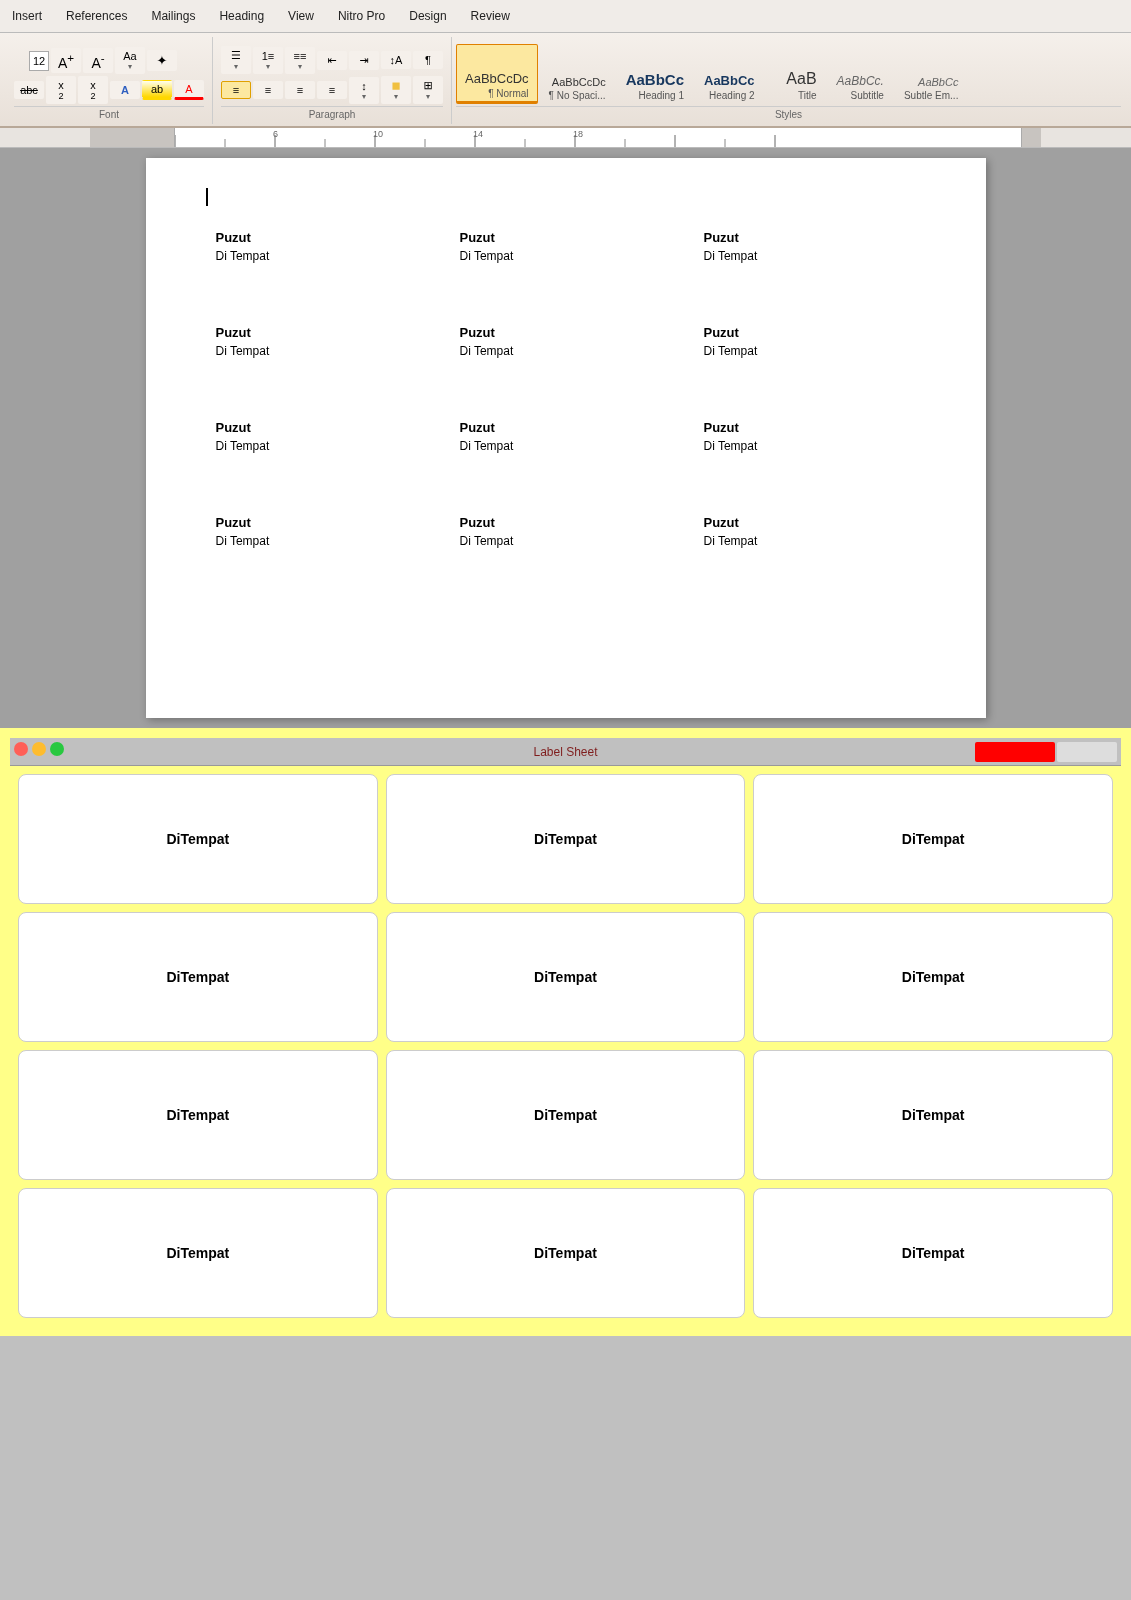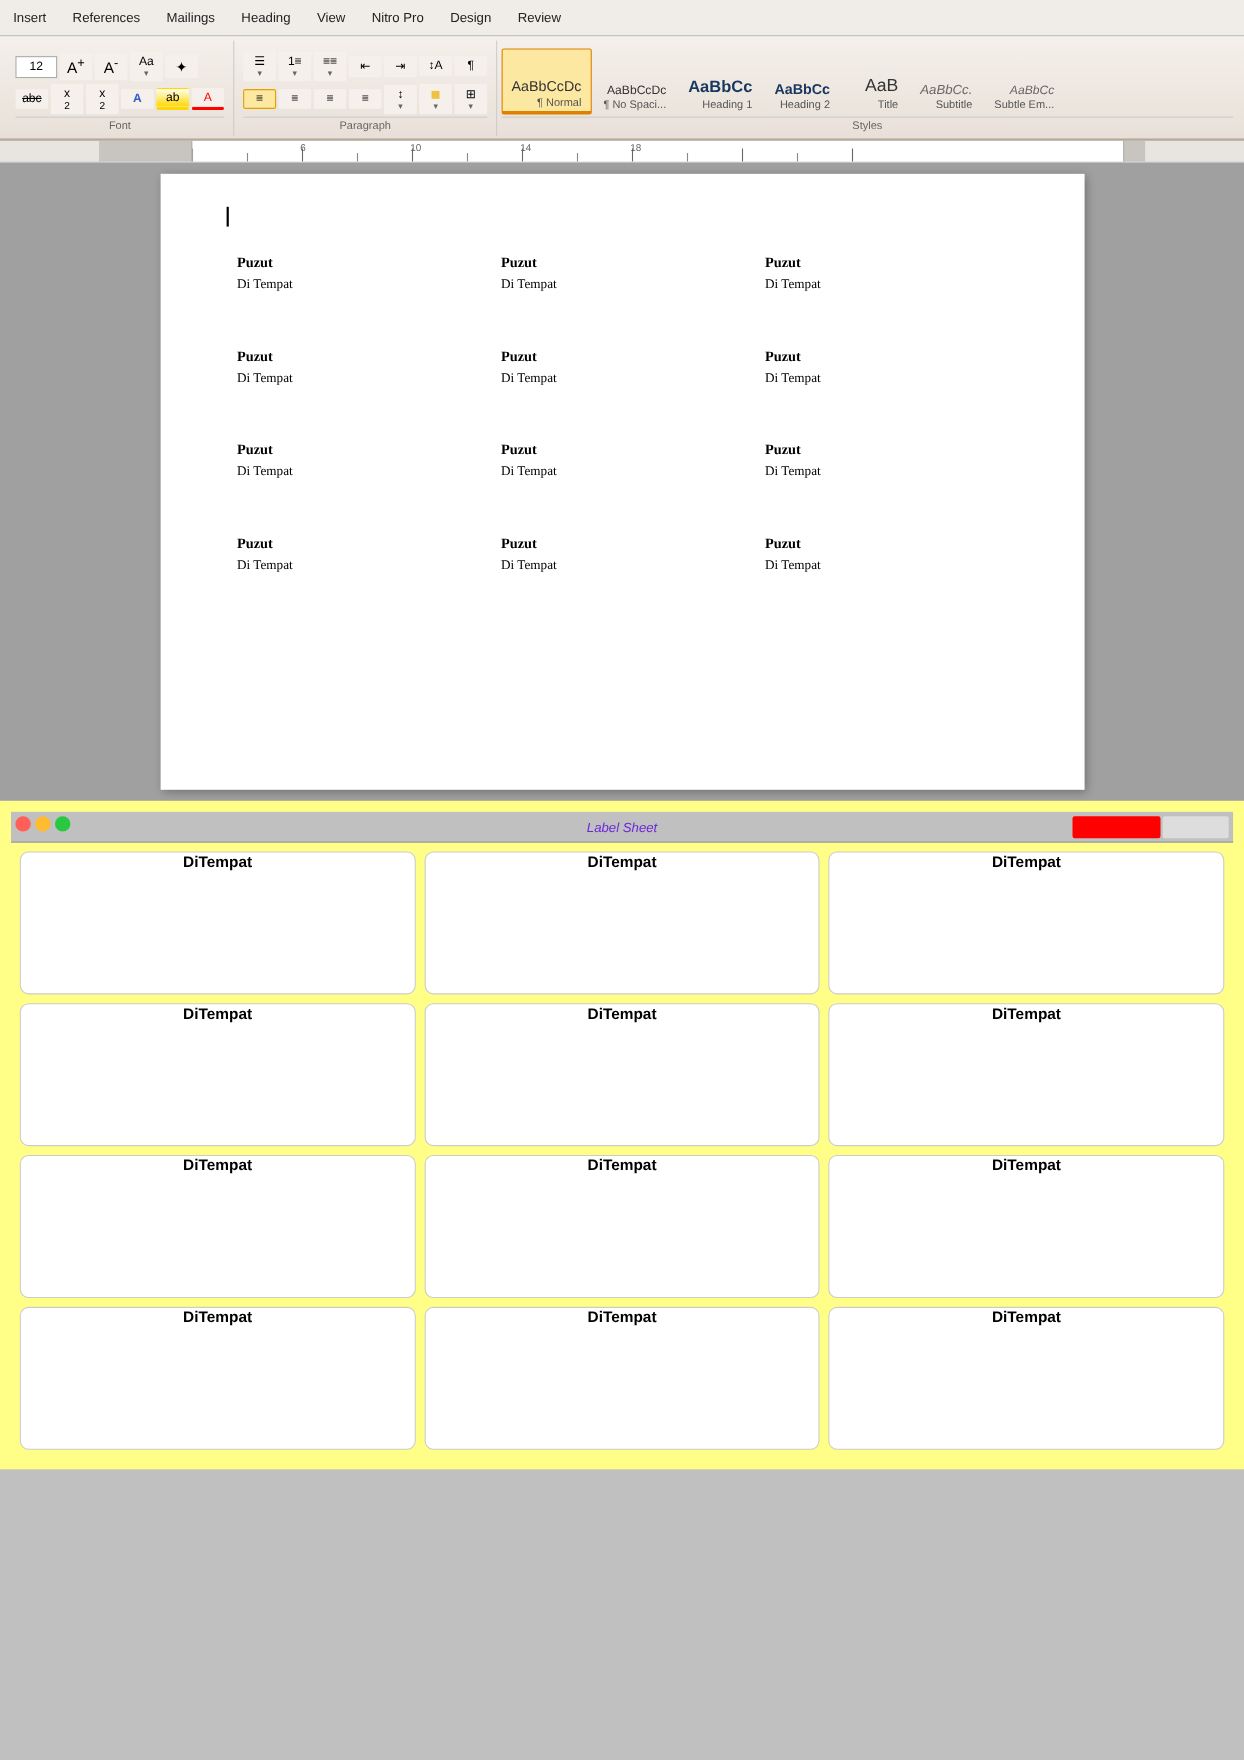--- a/index.html
+++ b/index.html
@@ -67,26 +67,27 @@
       cursor: pointer;
       display: flex;
       flex-direction: column;
       align-items: center;
       min-width: 30px;
     }
     .ribbon-btn.active { background: #fce8a0; border-color: #e0a000; }
 
     
     .font-size-input {
-      width: 38px;
+      width: 20px;
       height: 20px;
       border: 1px solid #aaa;
       font-size: 11px;
       text-align: center;
       background: white;
+      margin-left: 15px;
     }
 
     
     .styles-section {
       display: flex;
       flex-direction: column;
       padding: 0 4px;
       height: 100%;
       justify-content: flex-end;
       padding-bottom: 4px;
@@ -165,23 +166,22 @@
       background: black;
       display: inline-block;
       animation: blink 1s infinite;
     }
     @keyframes blink { 0%,100%{opacity:1} 50%{opacity:0} }
 
     
     .doc-grid {
       display: grid;
       grid-template-columns: 1fr 1fr 1fr;
-      gap: 0;
+      gap: 12px;
       width: 100%;
-      font-family: Liberation Serif, serif;
     }
 
     .doc-cell {
       padding: 20px 30px 30px 10px;
       text-align: left;
     }
 
     .doc-cell .puzut {
       font-weight: bold;
       font-size: 13px;
@@ -208,20 +208,21 @@
       gap: 8px;
       padding: 8px;
     }
 
     .label-cell {
       background: white;
       border: 1px solid #ccc;
       border-radius: 8px;
       height: 130px;
       display: flex;
+      align-items: center;
       justify-content: center;
       text-align: center;
       font-weight: bold;
       font-size: 14px;
       color: #000;
     }
 
     .small-icon {
       font-size: 14px;
     }
@@ -424,21 +425,21 @@
 </div>
 
 <div class="label-sheet-area" style="background: #ffff88;">
 
   <div style="background:#c0c0c0; height:28px; display:flex; align-items:center; padding:0 8px; border-bottom:1px solid #999; position:relative;">
     <div style="display:flex; gap:4px; position:absolute; left:4px; top:4px;">
       <div style="width:14px;height:14px;background:#ff5f57;border-radius:50%;cursor:pointer;"></div>
       <div style="width:14px;height:14px;background:#febc2e;border-radius:50%;cursor:pointer;"></div>
       <div style="width:14px;height:14px;background:#28c840;border-radius:50%;cursor:pointer;"></div>
     </div>
-    <div style="margin:0 auto; font-size:12px; color:#6d28d9;font-style:italic;">Label Sheet</div>
+    <div style="margin:0 auto; font-size:12px; color:#7f1d1d;">Label Sheet</div>
     <div style="position:absolute; right:4px; top:4px; display:flex; gap:2px;">
       <div style="width:80px;height:20px;background:red;border-radius:2px;"></div>
       <div style="width:60px;height:20px;background:#ddd;border-radius:2px;"></div>
     </div>
   </div>
 
   <div class="label-grid">
 
     <div class="label-cell">
       <span>Di</span>

